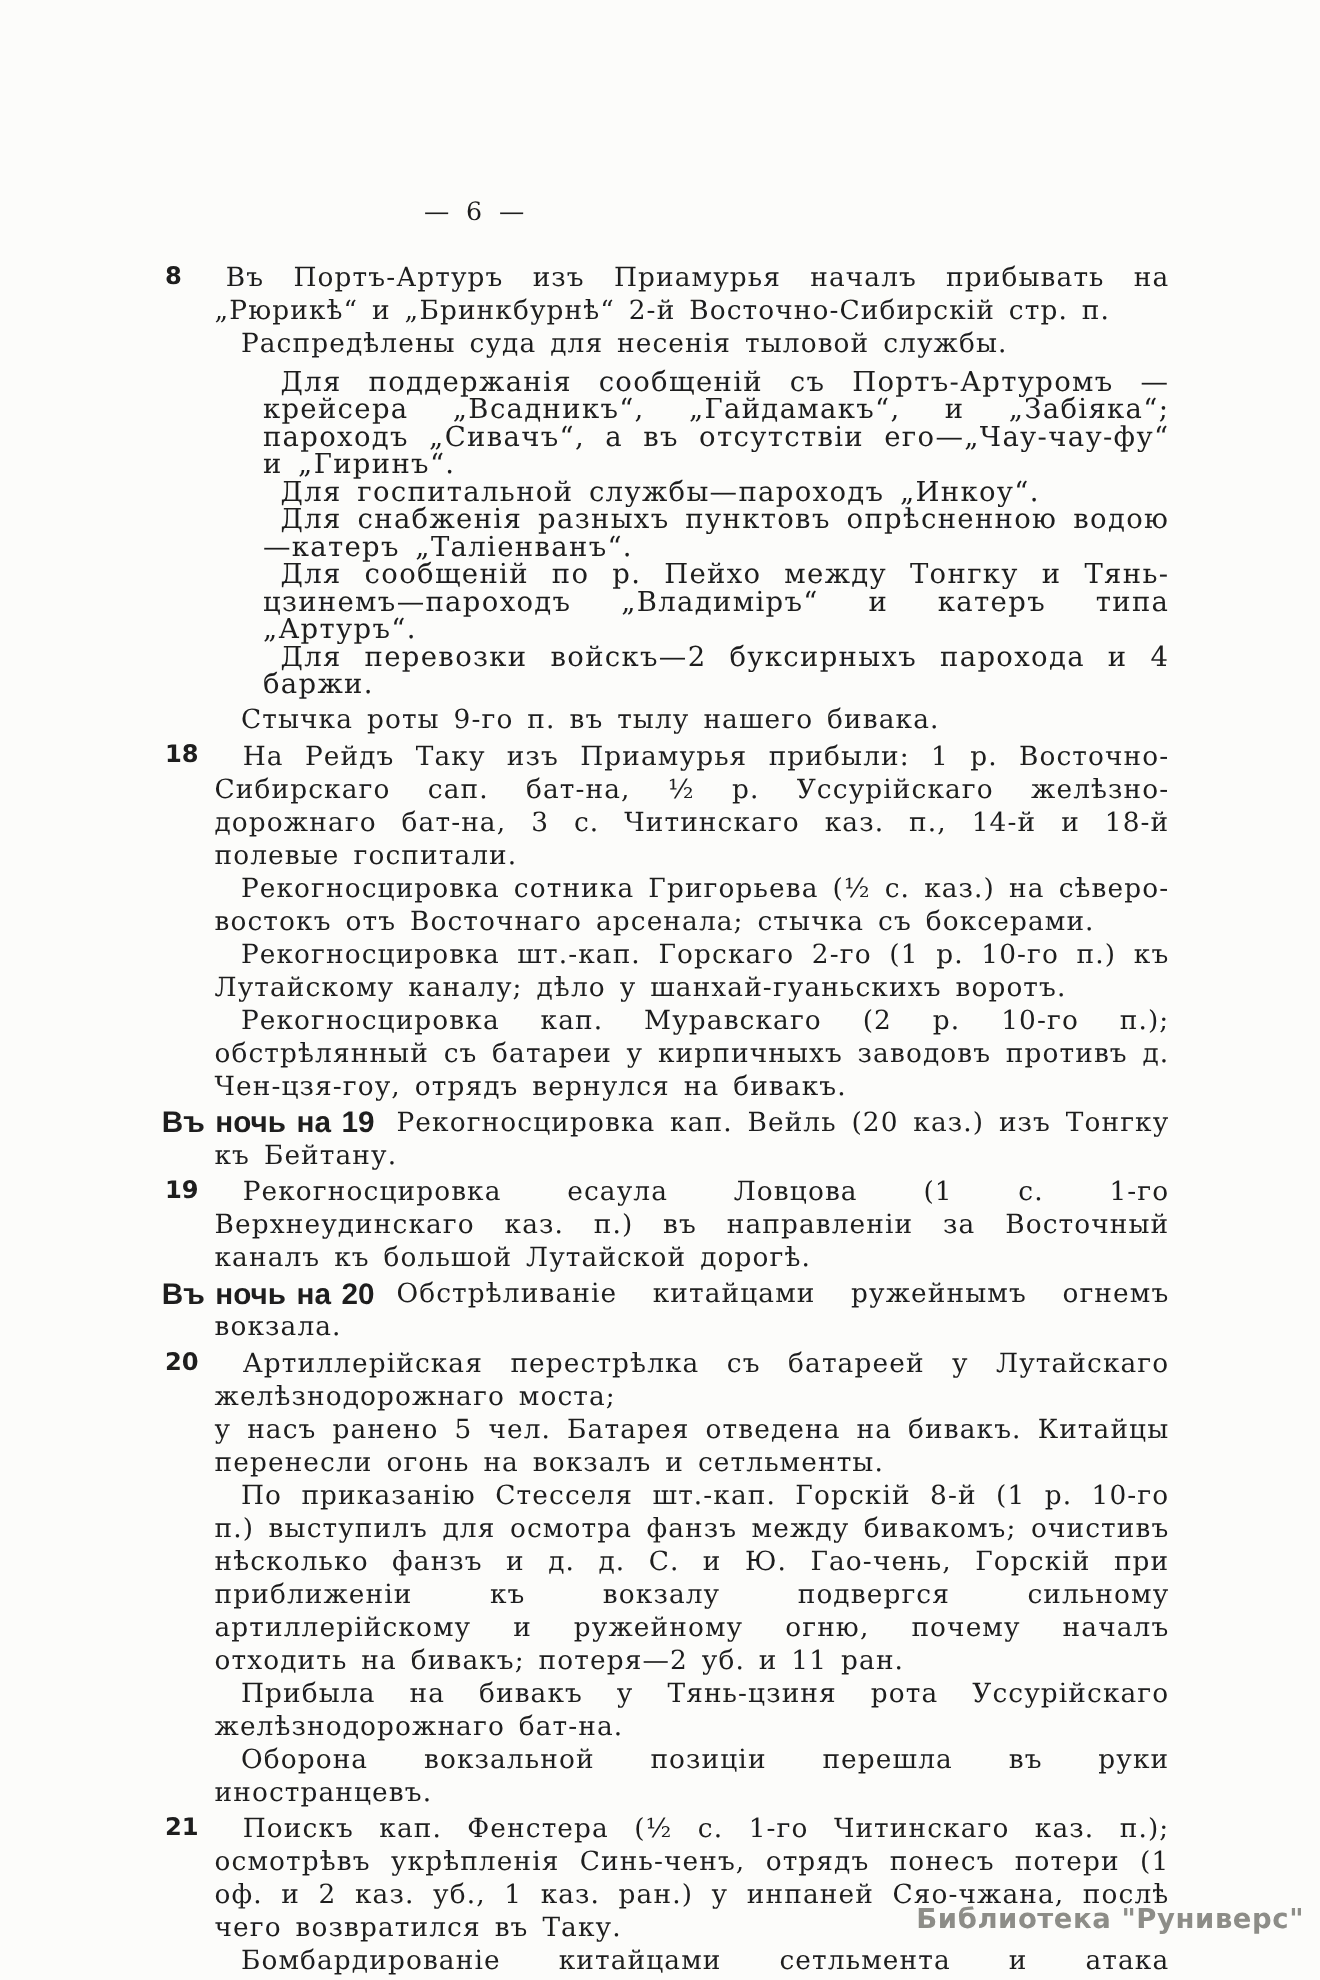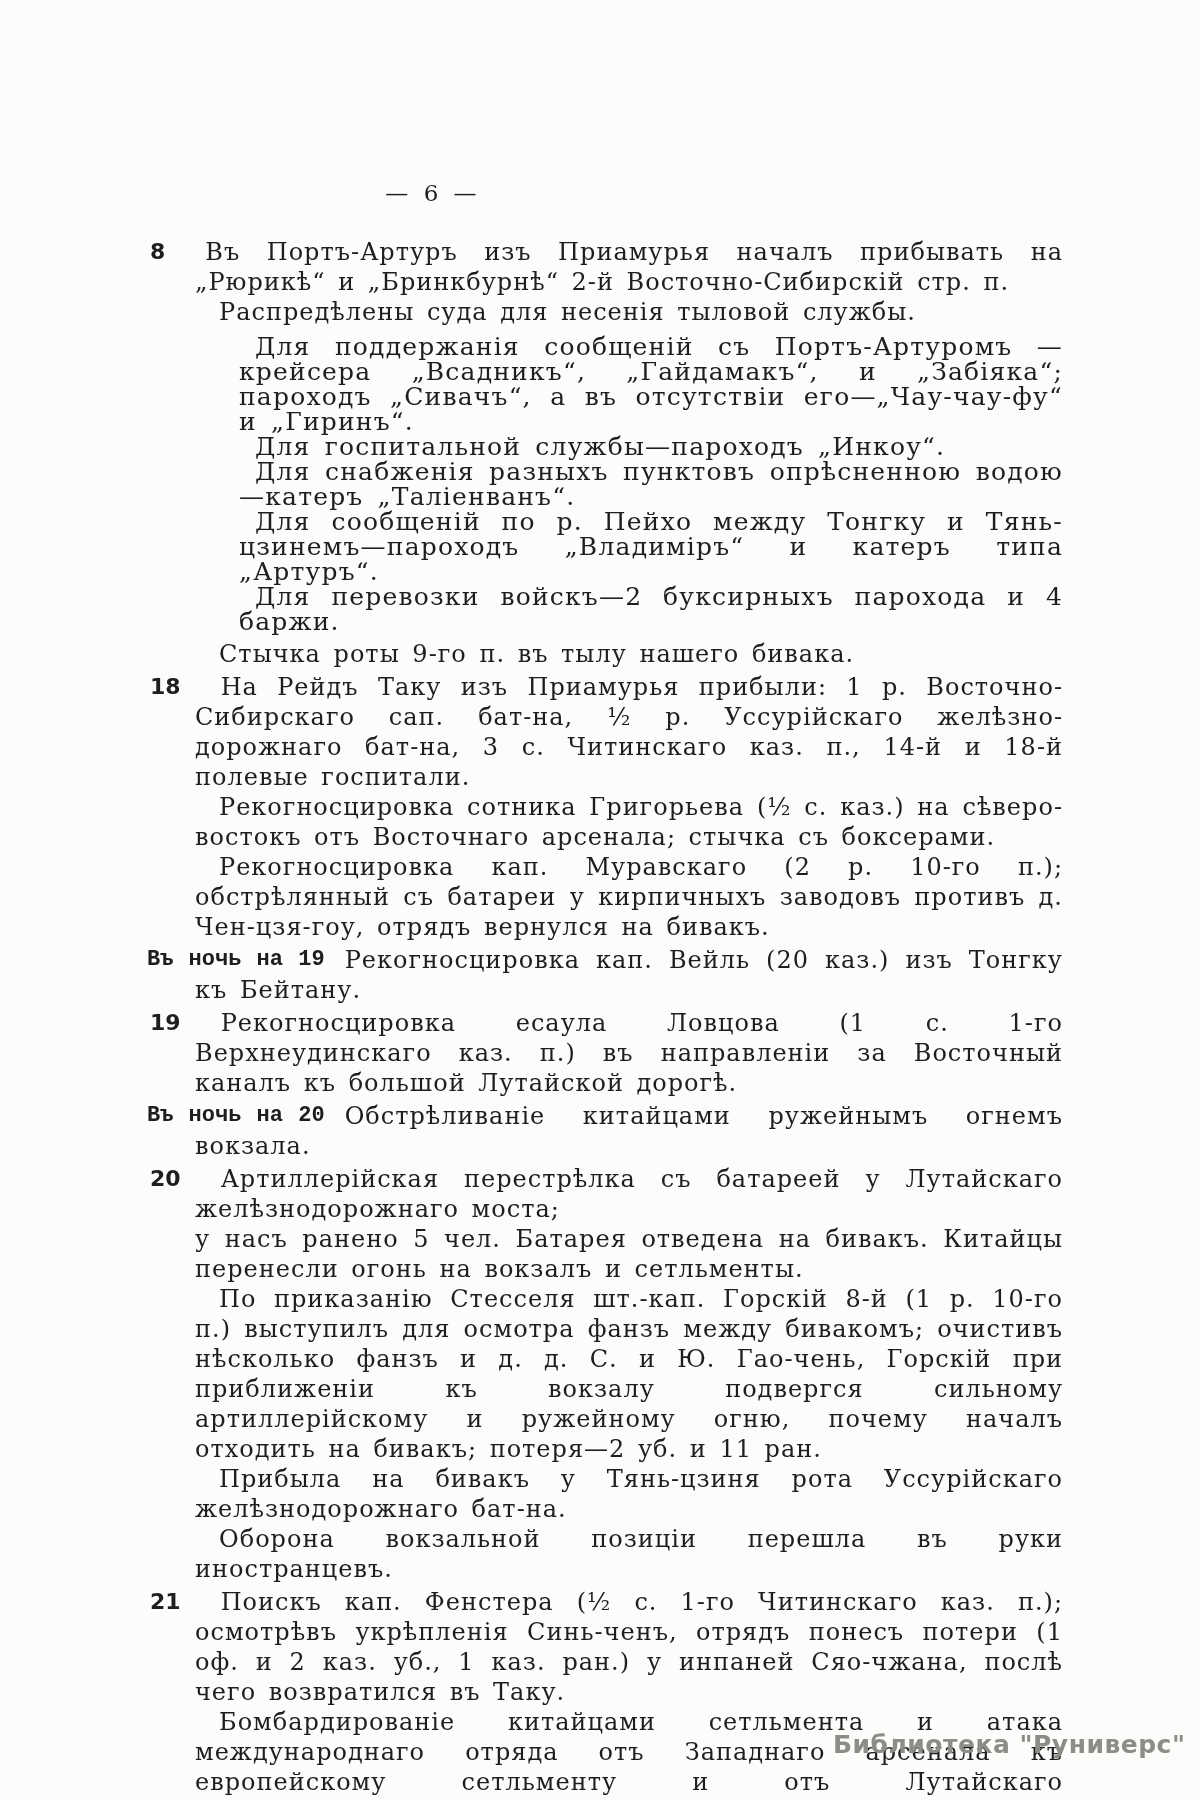--- a/index.html
+++ b/index.html
@@ -50,23 +50,23 @@
     font-weight:bold;
     font-size:22px;
     line-height:30px;
     margin-left:-45px;
     margin-right:40px;
     letter-spacing:0;
     word-spacing:0;
   }
   .day-night{
     float:left;
-    font-family:Liberation Mono, monospace;
+    font-family:Liberation Sans, sans-serif;
     font-weight:bold;
-    font-size:22px;
+    font-size:27px;
     line-height:30px;
     margin-left:-48px;
     margin-right:20px;
     letter-spacing:0;
     word-spacing:2px;
     white-space:nowrap;
   }
   .watermark{
     position:absolute;
     left:833px;top:1730px;
@@ -96,20 +96,21 @@
         <p class="sp">Для снабженія разныхъ пунктовъ опрѣсненною водою—катеръ „Таліенванъ“.</p>
         <p class="sp">Для сообщеній по р. Пейхо между Тонгку и Тянь-цзинемъ—пароходъ „Владиміръ“ и катеръ типа „Артуръ“.</p>
         <p class="sp">Для перевозки войскъ—2 буксирныхъ парохода и 4 баржи.</p>
       </div>
       <p class="bp ind">Стычка роты 9-го п. въ тылу нашего бивака.</p>
     </div>
 
     <div class="entry">
       <p class="bp"><span class="day">18</span><span>На Рейдъ Таку изъ Приамурья прибыли: 1 р. Восточно-Сибирскаго сап. бат-на, ½ р. Уссурійскаго желѣзно-дорожнаго бат-на, 3 с. Читинскаго каз. п., 14-й и 18-й полевые госпитали.</span></p>
       <p class="bp ind">Рекогносцировка сотника Григорьева (½ с. каз.) на сѣверо-востокъ отъ Восточнаго арсенала; стычка съ боксерами.</p>
+      <p class="bp ind">Рекогносцировка шт.-кап. Горскаго 2-го (1 р. 10-го п.) къ Лутайскому каналу; дѣло у шанхай-гуаньскихъ воротъ.</p>
       <p class="bp ind">Рекогносцировка кап. Муравскаго (2 р. 10-го п.); обстрѣлянный съ батареи у кирпичныхъ заводовъ противъ д. Чен-цзя-гоу, отрядъ вернулся на бивакъ.</p>
     </div>
 
     <div class="entry">
       <p class="bp"><span class="day-night">Въ ночь на 19</span><span>Рекогносцировка кап. Вейль (20 каз.) изъ Тонгку къ Бейтану.</span></p>
     </div>
 
     <div class="entry">
       <p class="bp"><span class="day">19</span><span>Рекогносцировка есаула Ловцова (1 с. 1-го Верхнеудинскаго каз. п.) въ направленіи за Восточный каналъ къ большой Лутайской дорогѣ.</span></p>
     </div>

